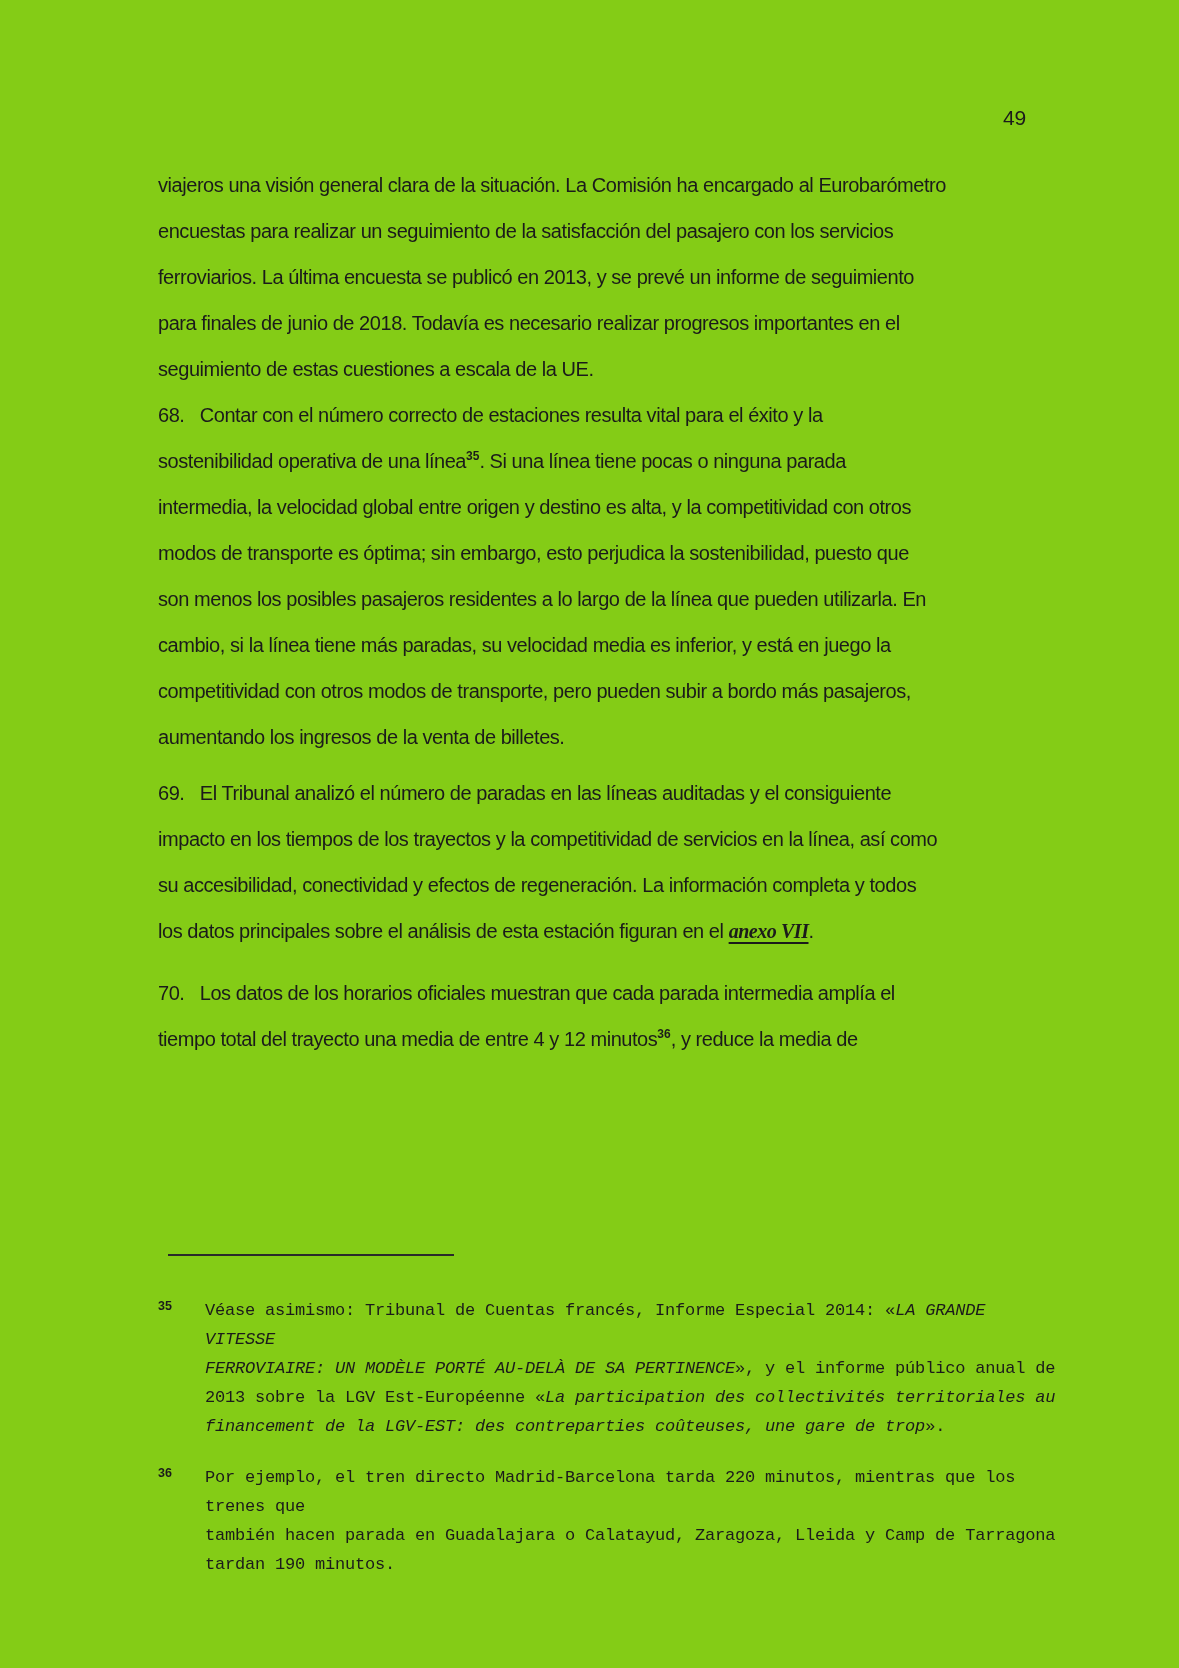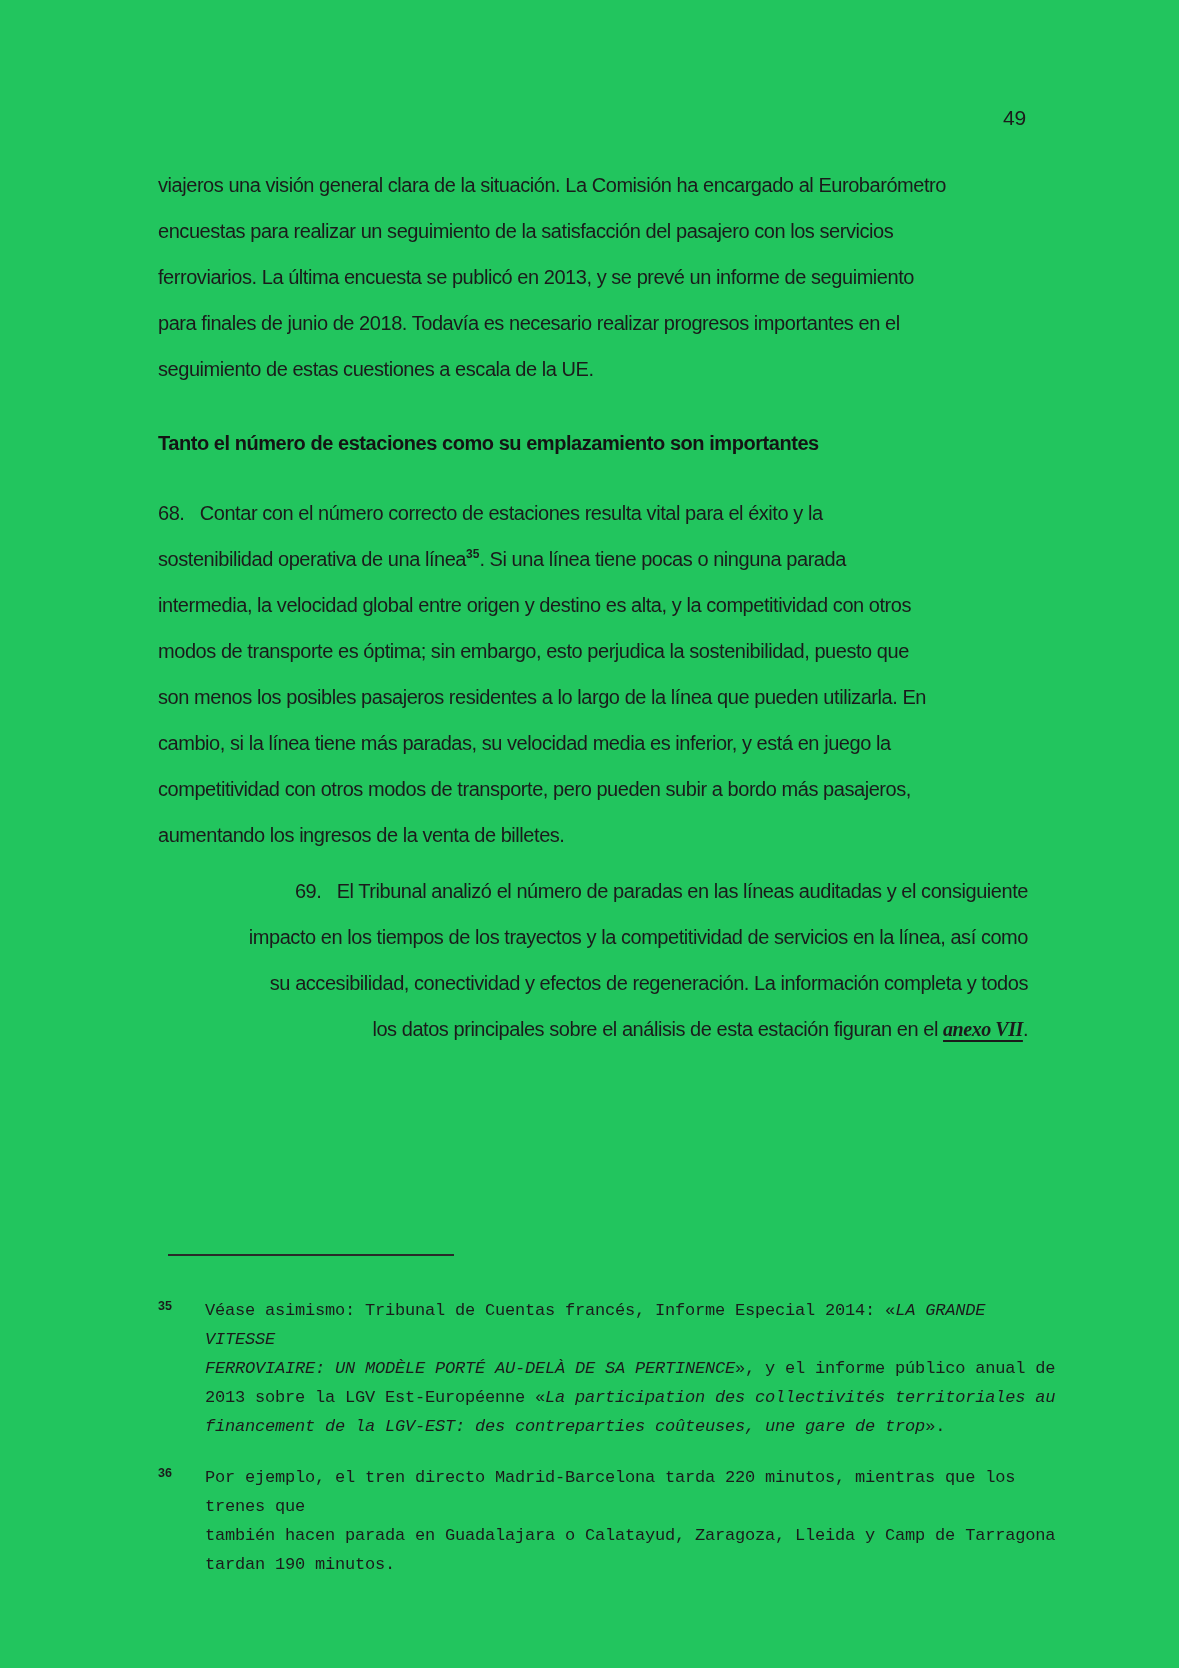--- a/index.html
+++ b/index.html
@@ -1,20 +1,20 @@
 <!DOCTYPE html>
 <html lang="es"><head>
 <meta charset="utf-8">
 <style>
   html, body { margin: 0; padding: 0; background: #ffffff; }
   .page {
     position: relative;
     width: 1179px;
     height: 1668px;
-    background: #22c55e;
+    background: #84cc16;
     overflow: hidden;
     font-family: "Liberation Sans", "DejaVu Sans", sans-serif;
     color: #1b1b1b;
   }
   .page-number {
     position: absolute;
     top: 106px;
     right: 153px;
     font-size: 21px;
     letter-spacing: -0.2px;
@@ -37,21 +37,21 @@
   .heading {
     margin: 28px 0 24px 0;
     font-size: 20px;
     font-weight: 700;
     line-height: 46px;
     letter-spacing: -0.45px;
     white-space: pre-wrap;
     color: #141414;
   }
   #p-68 { margin-bottom: 10px; }
-  #p-69 { margin-bottom: 16px; text-align: right; }
+  #p-69 { margin-bottom: 16px; }
   .sup {
     font-weight: 700;
     font-size: 12px;
     vertical-align: super;
     letter-spacing: 0;
     line-height: 0;
   }
   .i  { font-style: italic; }
   .biu {
     font-weight: 700;
@@ -100,26 +100,26 @@
 <body>
 
 <div class="page">
 
   <div class="page-number">49</div>
 
   <div class="content">
 
     <p class="para" id="p-intro"><span>viajeros una visión general clara de la situación. La Comisión ha encargado al Eurobarómetro</span><br><span>encuestas para realizar un seguimiento de la satisfacción del pasajero con los servicios</span><br><span>ferroviarios. La última encuesta se publicó en 2013, y se prevé un informe de seguimiento</span><br><span>para finales de junio de 2018. Todavía es necesario realizar progresos importantes en el</span><br><span>seguimiento de estas cuestiones a escala de la UE.</span></p>
 
-    <h2 class="heading" id="p-heading">Tanto el número de estaciones como su emplazamiento son importantes</h2>
 
     <p class="para" id="p-68"><span>68.   Contar con el número correcto de estaciones resulta vital para el éxito y la</span><br><span>sostenibilidad operativa de una línea</span><span class="sup">35</span><span>. Si una línea tiene pocas o ninguna parada</span><br><span>intermedia, la velocidad global entre origen y destino es alta, y la competitividad con otros</span><br><span>modos de transporte es óptima; sin embargo, esto perjudica la sostenibilidad, puesto que</span><br><span>son menos los posibles pasajeros residentes a lo largo de la línea que pueden utilizarla. En</span><br><span>cambio, si la línea tiene más paradas, su velocidad media es inferior, y está en juego la</span><br><span>competitividad con otros modos de transporte, pero pueden subir a bordo más pasajeros,</span><br><span>aumentando los ingresos de la venta de billetes.</span></p>
 
     <p class="para" id="p-69"><span>69.   El Tribunal analizó el número de paradas en las líneas auditadas y el consiguiente</span><br><span>impacto en los tiempos de los trayectos y la competitividad de servicios en la línea, así como</span><br><span>su accesibilidad, conectividad y efectos de regeneración. La información completa y todos</span><br><span>los datos principales sobre el análisis de esta estación figuran en el </span><span class="biu">anexo VII</span><span>.</span></p>
 
+    <p class="para" id="p-70"><span>70.   Los datos de los horarios oficiales muestran que cada parada intermedia amplía el</span><br><span>tiempo total del trayecto una media de entre 4 y 12 minutos</span><span class="sup">36</span><span>, y reduce la media de</span></p>
   </div>
 
   <div class="footnotes">
 
     <div class="fn-separator"></div>
 
     <div class="footnote" id="fn-35">
       <span class="fn-marker">35</span>
       <span class="fn-text"><span>Véase asimismo: Tribunal de Cuentas francés, Informe Especial 2014: «</span><span class="i">LA GRANDE VITESSE</span><br><span class="i">FERROVIAIRE: UN MODÈLE PORTÉ AU-DELÀ DE SA PERTINENCE</span><span>», y el informe público anual de</span><br><span>2013 sobre la LGV Est-Européenne «</span><span class="i">La participation des collectivités territoriales au</span><br><span class="i">financement de la LGV-EST: des contreparties coûteuses, une gare de trop</span><span>».</span></span>
     </div>

